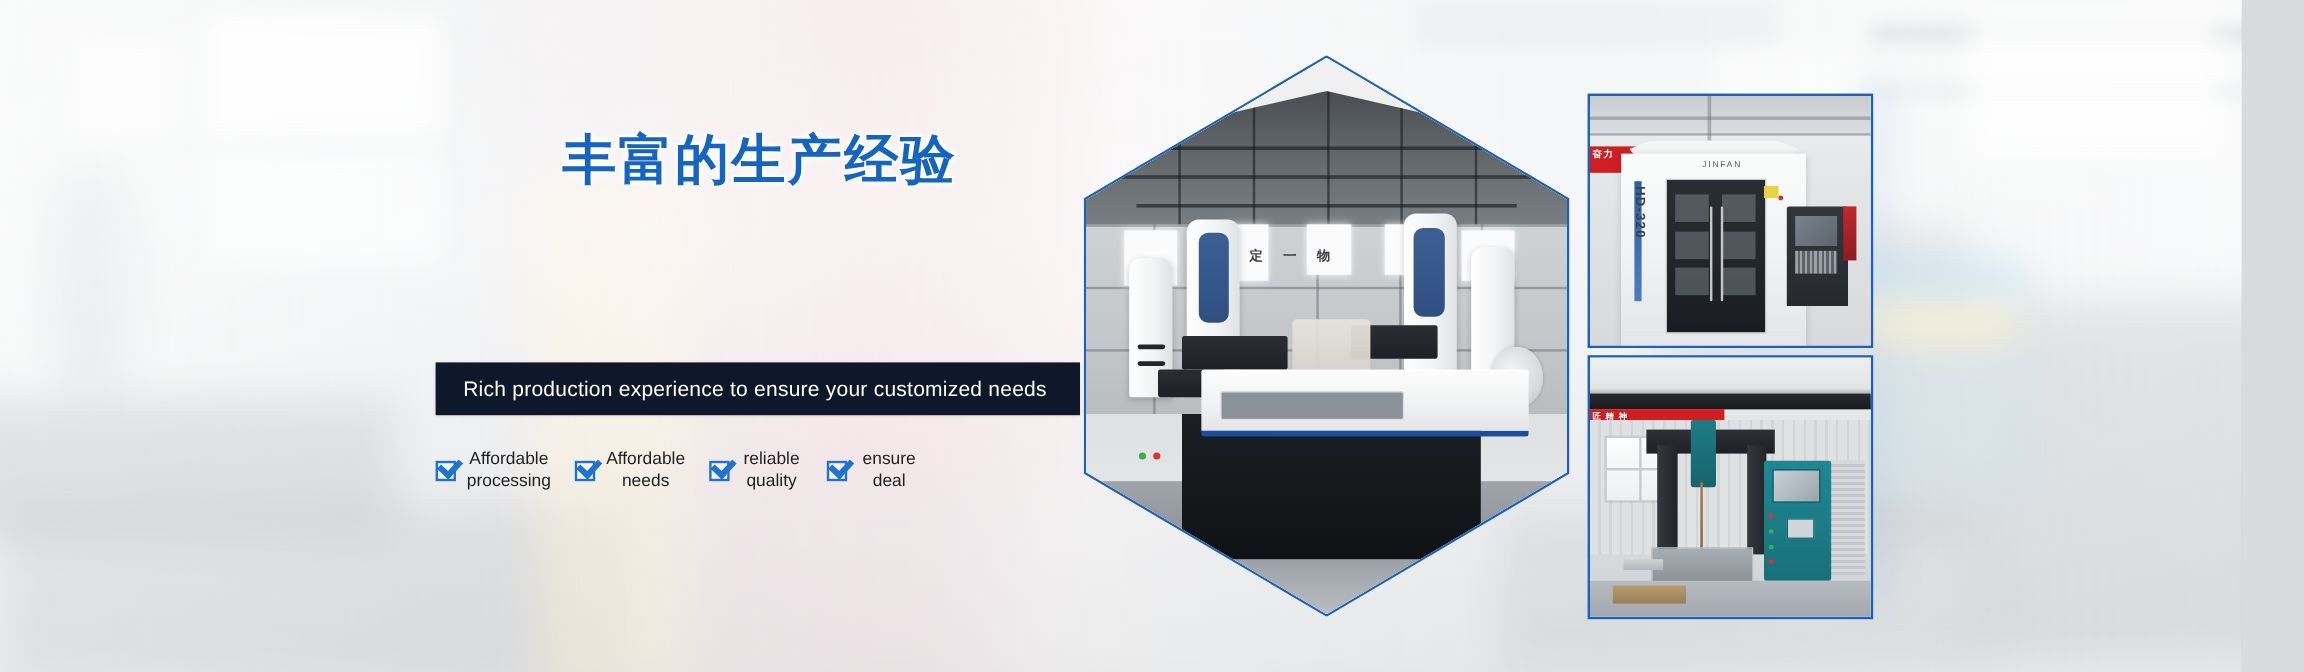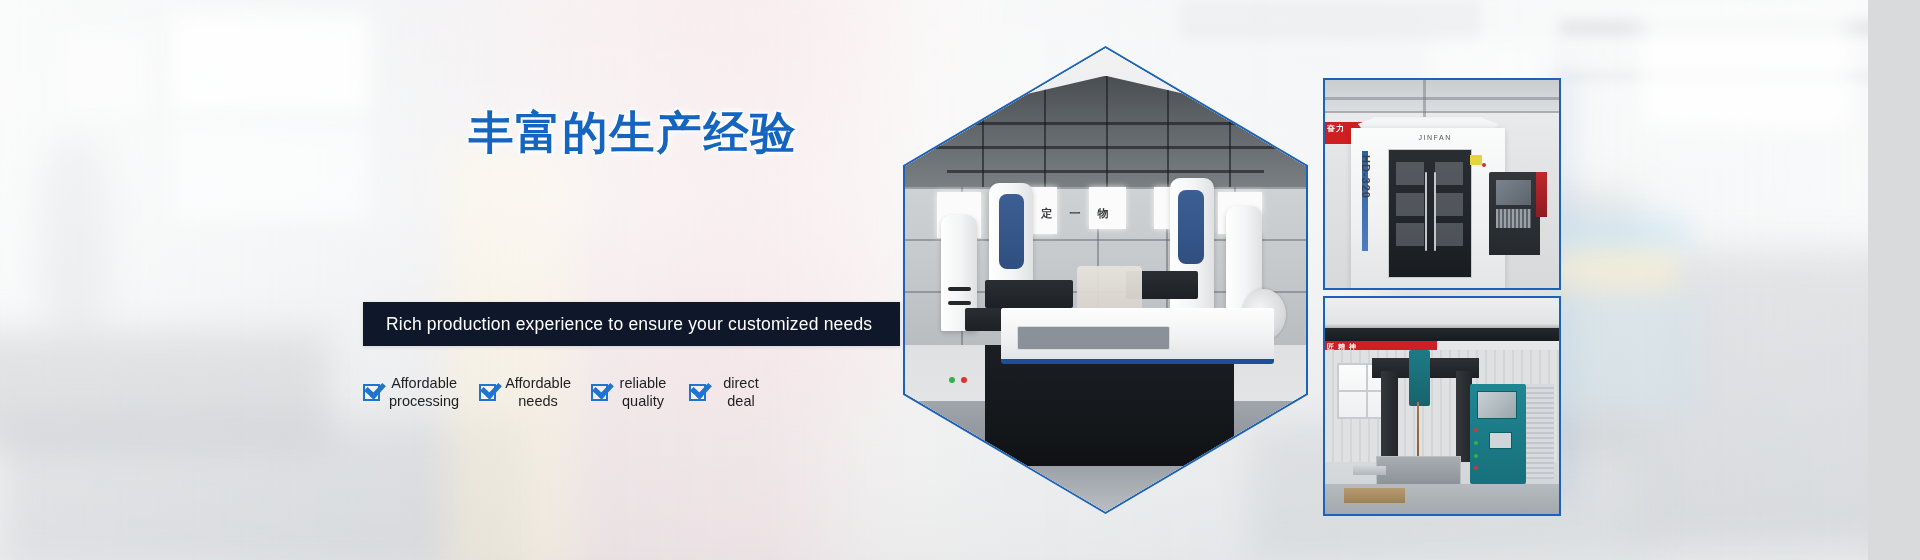--- a/index.html
+++ b/index.html
@@ -348,21 +348,21 @@
       </div>
 
       <div class="feature">
         <span class="cbx"></span>
         <span class="feature-label">reliable
 quality</span>
       </div>
 
       <div class="feature">
         <span class="cbx"></span>
-        <span class="feature-label">direct
+        <span class="feature-label">ensure
 deal</span>
       </div>
 
     </div>
   </div>
 
   <div class="hex-wrap">
     <div class="hex-border"></div>
     <div class="hex-inner">
       <div class="photo">

